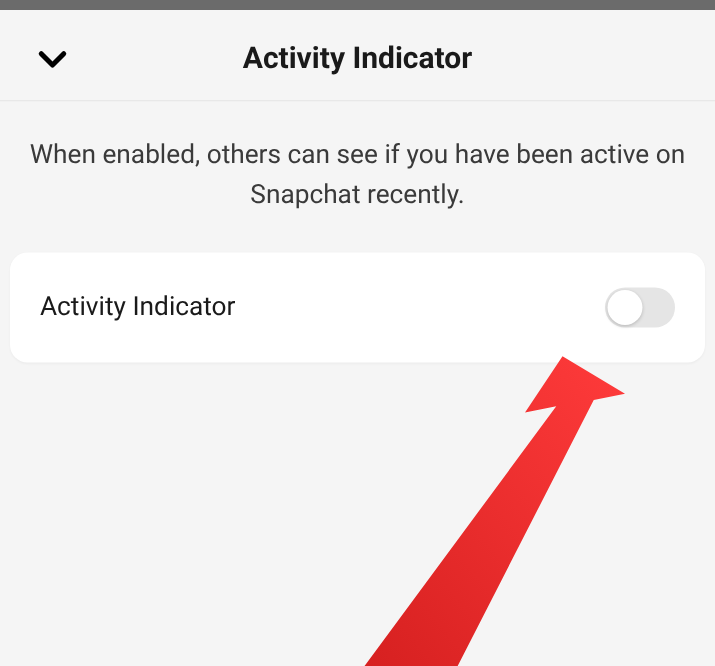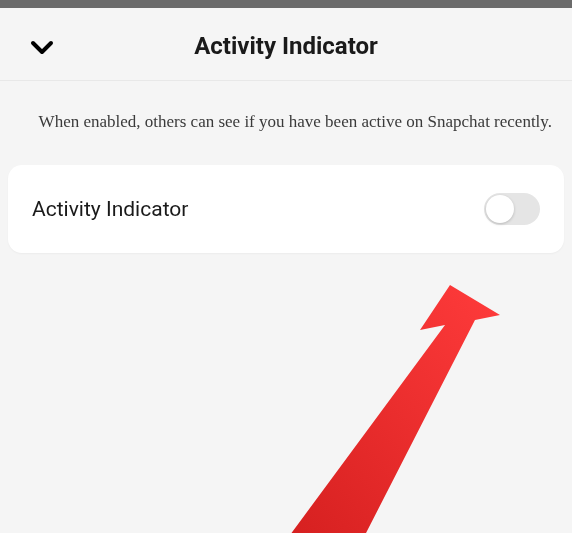--- a/index.html
+++ b/index.html
@@ -44,25 +44,24 @@
     }
     .title {
       flex: 1;
       text-align: center;
       font-size: 24px;
       font-weight: 700;
       color: #1a1a1a;
     }
     .description {
       padding: 28px 20px 30px 20px;
-      text-align: right;
-      font-size: 17px;
+      text-align: center;
+      font-size: 21px;
       color: #3a3a3a;
       line-height: 1.5;
-      font-family: Liberation Serif, serif;
     }
     .setting-card {
       background: #ffffff;
       margin: 0 8px;
       border-radius: 14px;
       padding: 28px 24px;
       display: flex;
       align-items: center;
       justify-content: space-between;
       box-shadow: 0 1px 2px rgba(0,0,0,0.04);

